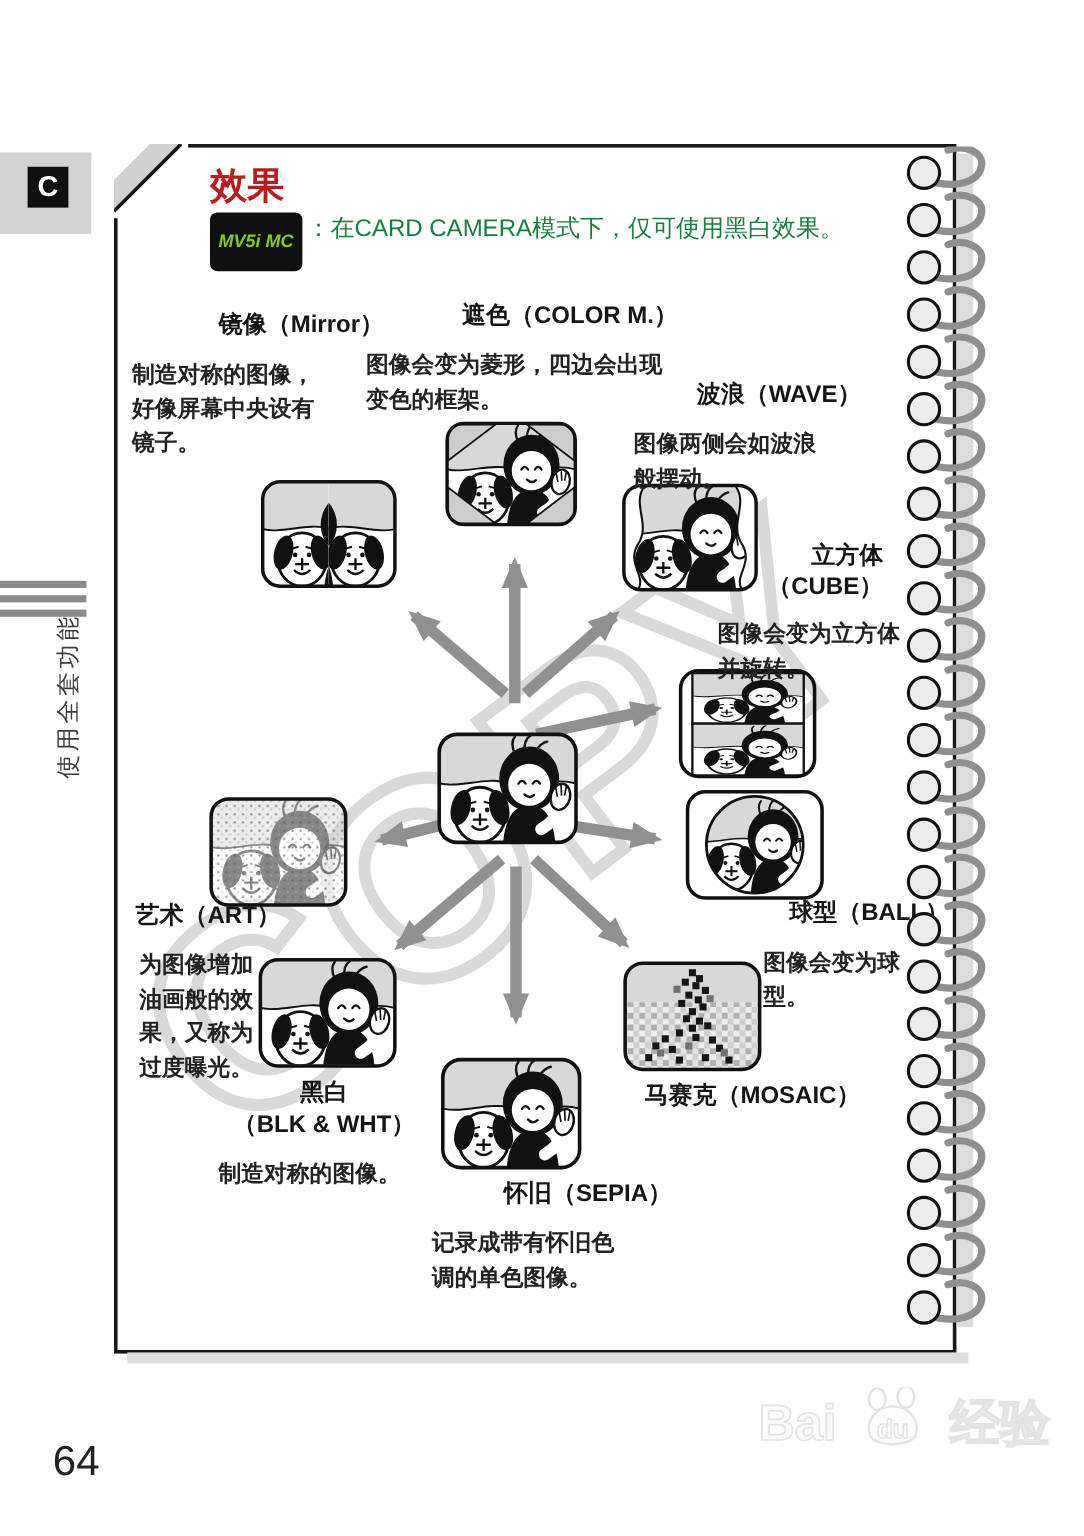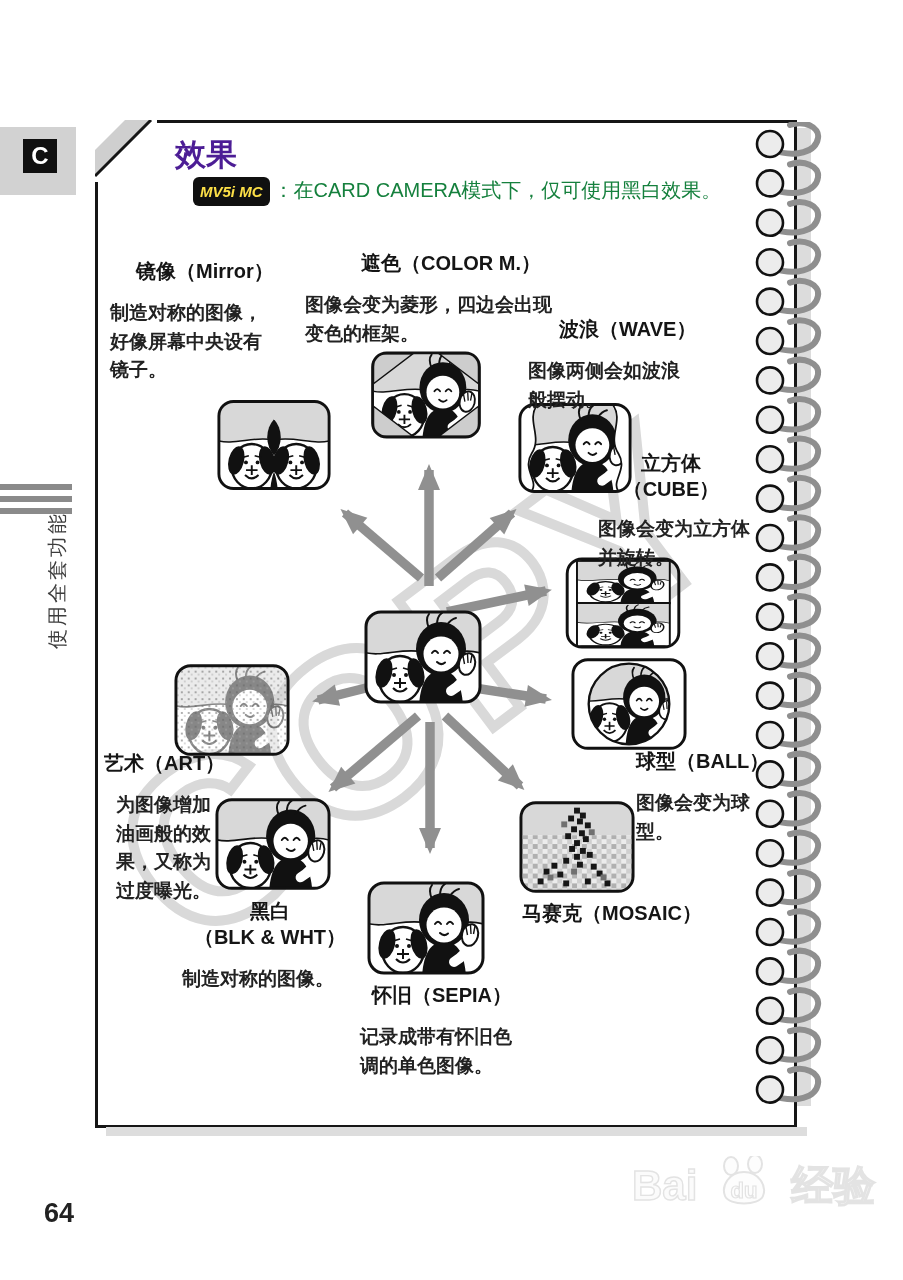--- a/index.html
+++ b/index.html
@@ -6,34 +6,34 @@
   body{width:903px;height:1280px;position:relative;background:#fff;overflow:hidden;
        font-family:"Liberation Sans","DejaVu Sans",sans-serif;color:#1c1c1c;}
   .abs{position:absolute;}
   
   .c-strip{left:0;top:127px;width:76px;height:68px;background:#d2d2d2;}
   .c-box{left:23px;top:139px;width:34px;height:34px;background:#101010;color:#fff;
          font-weight:bold;font-size:24px;display:flex;align-items:center;justify-content:center;}
   .side-bar{left:0;width:72px;height:6px;background:#8a8a8a;}
   .side-text{left:57px;top:580px;transform:translate(-50%,-50%) rotate(-90deg);
              white-space:nowrap;font-size:20px;letter-spacing:3px;color:#3c3c3c;}
-  .page-num{left:44px;top:1198px;font-size:27px;font-weight:bold;color:#222;}
+  .page-num{left:44px;top:1198px;font-size:35px;font-weight:normal;color:#222;}
   
   .sheet{left:95px;top:120px;width:702px;height:1008px;background:#fff;
          border:3px solid #161616;box-sizing:border-box;}
   .shadow-bottom{left:106px;top:1127px;width:701px;height:9px;background:#ddd;}
   .ring-strip{left:797px;top:128px;width:14px;height:978px;background:#dcdcdc;}
   
-  .title{left:175px;top:134px;font-size:31px;font-weight:bold;color:#4c1d95;}
+  .title{left:175px;top:134px;font-size:31px;font-weight:bold;color:#b91c1c;}
   .intro-row{left:175px;top:177px;display:flex;align-items:flex-start;gap:4px;}
-  .badge{background:#101010;color:#fde047;border-radius:6px;padding:6px 7px;
-         font-size:15px;font-weight:bold;font-style:italic;letter-spacing:0;white-space:nowrap;margin-left:18px;}
+  .badge{background:#101010;color:#84cc16;border-radius:6px;padding:16px 7px;
+         font-size:15px;font-weight:bold;font-style:italic;letter-spacing:0;white-space:nowrap;}
   .intro{font-size:20px;color:#15803d;white-space:nowrap;}
   
-  .fx-name{font-size:20px;font-weight:bold;color:#151515;white-space:pre-line;line-height:26px;}
+  .fx-name{font-size:20px;font-weight:bold;color:#151515;white-space:pre-line;line-height:26px;text-align:right;}
   .fx-desc{font-size:19px;color:#222;white-space:pre-line;line-height:28.5px;margin-top:15px;font-weight:bold;}
   .thumb{position:absolute;}
   svg text{font-family:"Liberation Sans","DejaVu Sans",sans-serif;}
   
   .baidu{left:632px;top:1156px;width:260px;color:#fbfbfb;
          -webkit-text-stroke:1.4px #e3e3e3;}
   .baidu-row{display:flex;align-items:flex-end;gap:18px;font-weight:bold;font-size:42px;line-height:40px;}
   .baidu-url{font-weight:bold;font-size:26px;margin-top:2px;letter-spacing:1px;}
 </style>
 </head>

